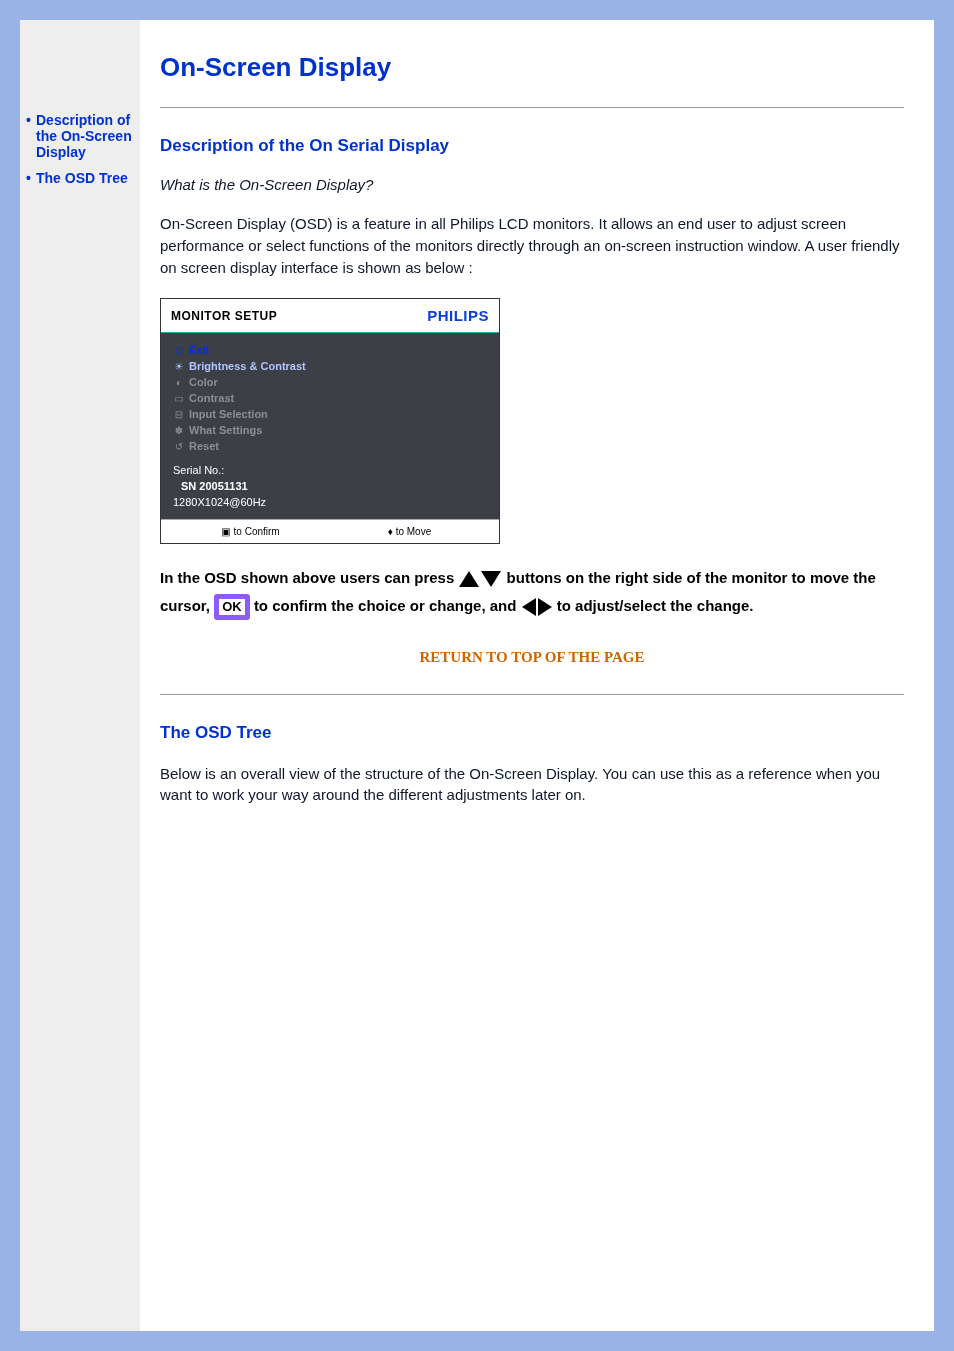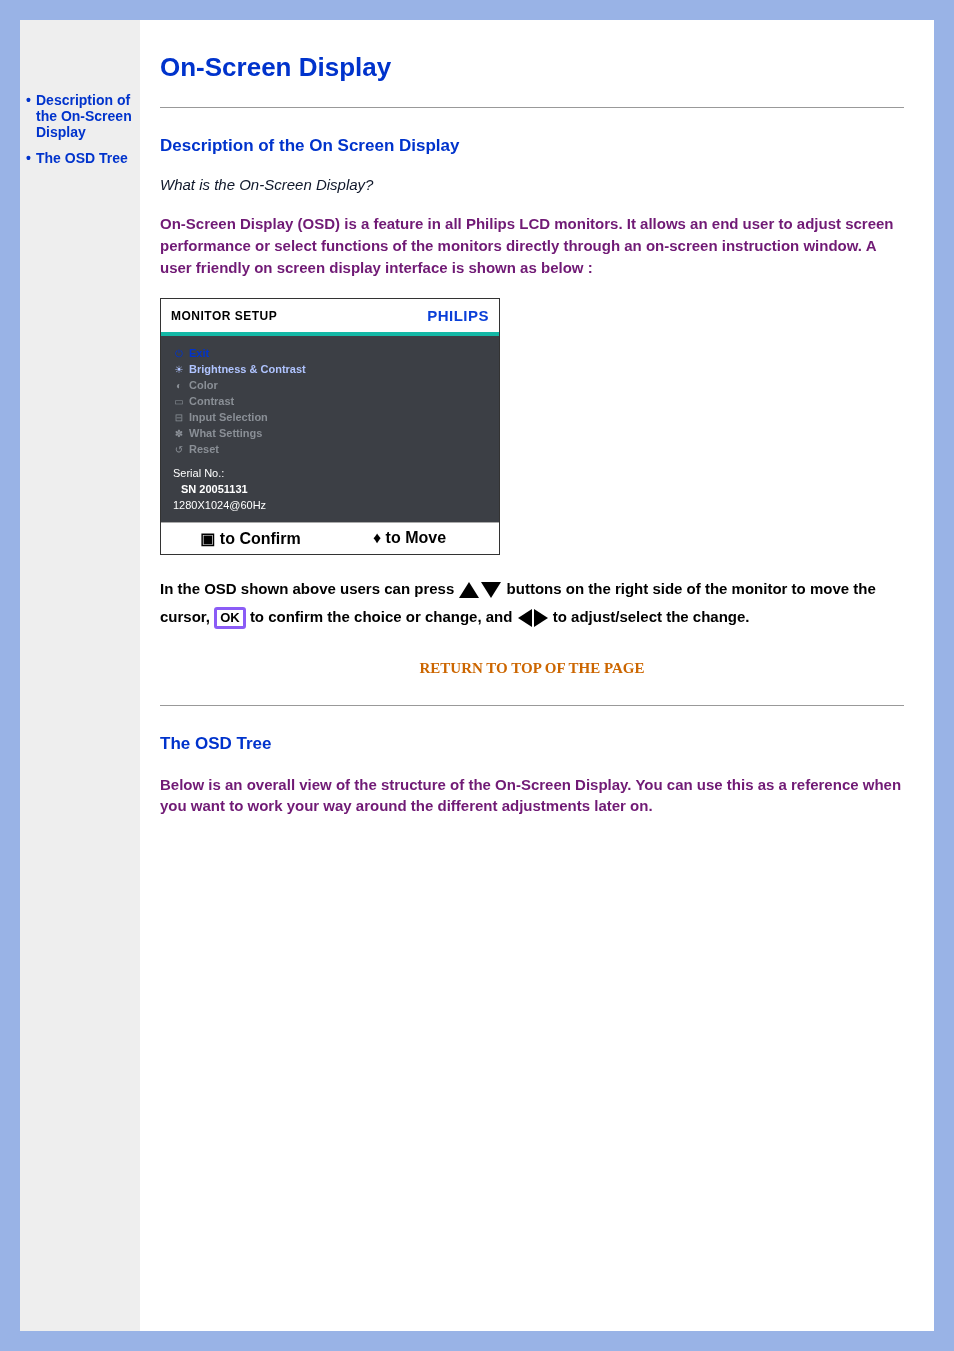--- a/index.html
+++ b/index.html
@@ -13,21 +13,21 @@
     background: #99b3e6;
     padding: 20px 20px 0 20px;
   }
   .page-wrap {
     display: flex;
     background: #eeeeee;
     min-height: 1311px;
   }
   .sidebar {
     width: 120px;
-    padding: 72px 4px 10px 6px;
+    padding: 92px 4px 10px 6px;
     font-size: 14px;
     font-weight: bold;
     color: #0033cc;
   }
   .sidebar ul { list-style: none; }
   .sidebar li { margin-bottom: 10px; position: relative; padding-left: 10px; }
   .sidebar li::before {
     content: "•";
     position: absolute;
     left: 0;
@@ -58,23 +58,23 @@
     margin-top: 28px;
     margin-bottom: 20px;
   }
   .subhead {
     color: #0f172a;
     font-style: italic;
     font-size: 15px;
     margin-bottom: 20px;
   }
   .body-text {
-    color: #701a75;
-    font-size: 15px;
-    font-weight: bold;
+    color: #0f172a;
+    font-size: 15px;
+    font-weight: normal;
     line-height: 1.45;
     margin-bottom: 20px;
   }
   .body-text-mixed {
     color: #000;
     font-size: 15px;
     font-weight: bold;
     line-height: 1.9;
     margin-bottom: 20px;
   }
@@ -83,21 +83,21 @@
     border: 1px solid #333;
     background: #fff;
     margin-bottom: 20px;
     font-family: Arial, sans-serif;
   }
   .osd-head {
     display: flex;
     justify-content: space-between;
     align-items: center;
     padding: 8px 10px;
-    border-bottom: 4px solid #14b8a6;
+    border-bottom: 1px solid #14b8a6;
   }
   .osd-head .mtitle {
     font-weight: bold;
     font-size: 12px;
     letter-spacing: 0.5px;
     color: #000;
   }
   .osd-head .brand {
     font-weight: 900;
     font-size: 15px;
@@ -113,22 +113,22 @@
   .osd-body .exit { color: #0033cc; font-weight: bold; }
   .osd-body .hl { color: #b0c4ff; font-weight: bold; }
   .osd-body .dim { color: #8a8f96; font-weight: bold; text-align: center; }
   .osd-body .serial { color: #fff; font-weight: normal; margin-top: 8px; }
   .osd-body .serial2 { color: #fff; font-weight: bold; padding-left: 8px; }
   .osd-foot {
     background: #fff;
     border-top: 1px solid #aaa;
     display: flex;
     padding: 6px 10px;
-    font-size: 16px;
-    font-weight: bold;
+    font-size: 10px;
+    font-weight: normal;
     color: #000;
   }
   .osd-foot .left { flex: 1; text-align: center; }
   .osd-foot .right { flex: 1; text-align: center; }
   .tri-up {
     width: 0; height: 0;
     border-left: 10px solid transparent;
     border-right: 10px solid transparent;
     border-bottom: 16px solid #000;
     display: inline-block;
@@ -157,21 +157,21 @@
     width: 0; height: 0;
     border-top: 9px solid transparent;
     border-bottom: 9px solid transparent;
     border-left: 14px solid #000;
     display: inline-block;
     vertical-align: middle;
     margin: 0 1px;
   }
   .ok-btn {
     display: inline-block;
-    border: 3px solid #8b5cf6;
+    border: 5px solid #8b5cf6;
     border-radius: 3px;
     font-weight: 900;
     font-size: 13px;
     padding: 0 3px;
     background: #fff;
     vertical-align: middle;
     line-height: 16px;
   }
   .return-link {
     display: block;
@@ -204,21 +204,21 @@
         </li>
       </ul>
     </nav>
 
     <main class="main">
 
       <h1 class="page-title">On-Screen Display</h1>
 
       <hr class="sep">
 
-      <h2 class="section-title">Description of the On Screen Display</h2>
+      <h2 class="section-title">Description of the On Serial Display</h2>
 
       <p class="subhead">What is the On-Screen Display?</p>
 
       <p class="body-text">On-Screen Display (OSD) is a feature in all Philips LCD monitors. It allows an end user to adjust screen performance or select functions of the monitors directly through an on-screen instruction window. A user friendly on screen display interface is shown as below :</p>
 
       <div class="osd-box">
         <div class="osd-head">
           <span class="mtitle">MONITOR SETUP</span>
           <span class="brand">PHILIPS</span>
         </div>

